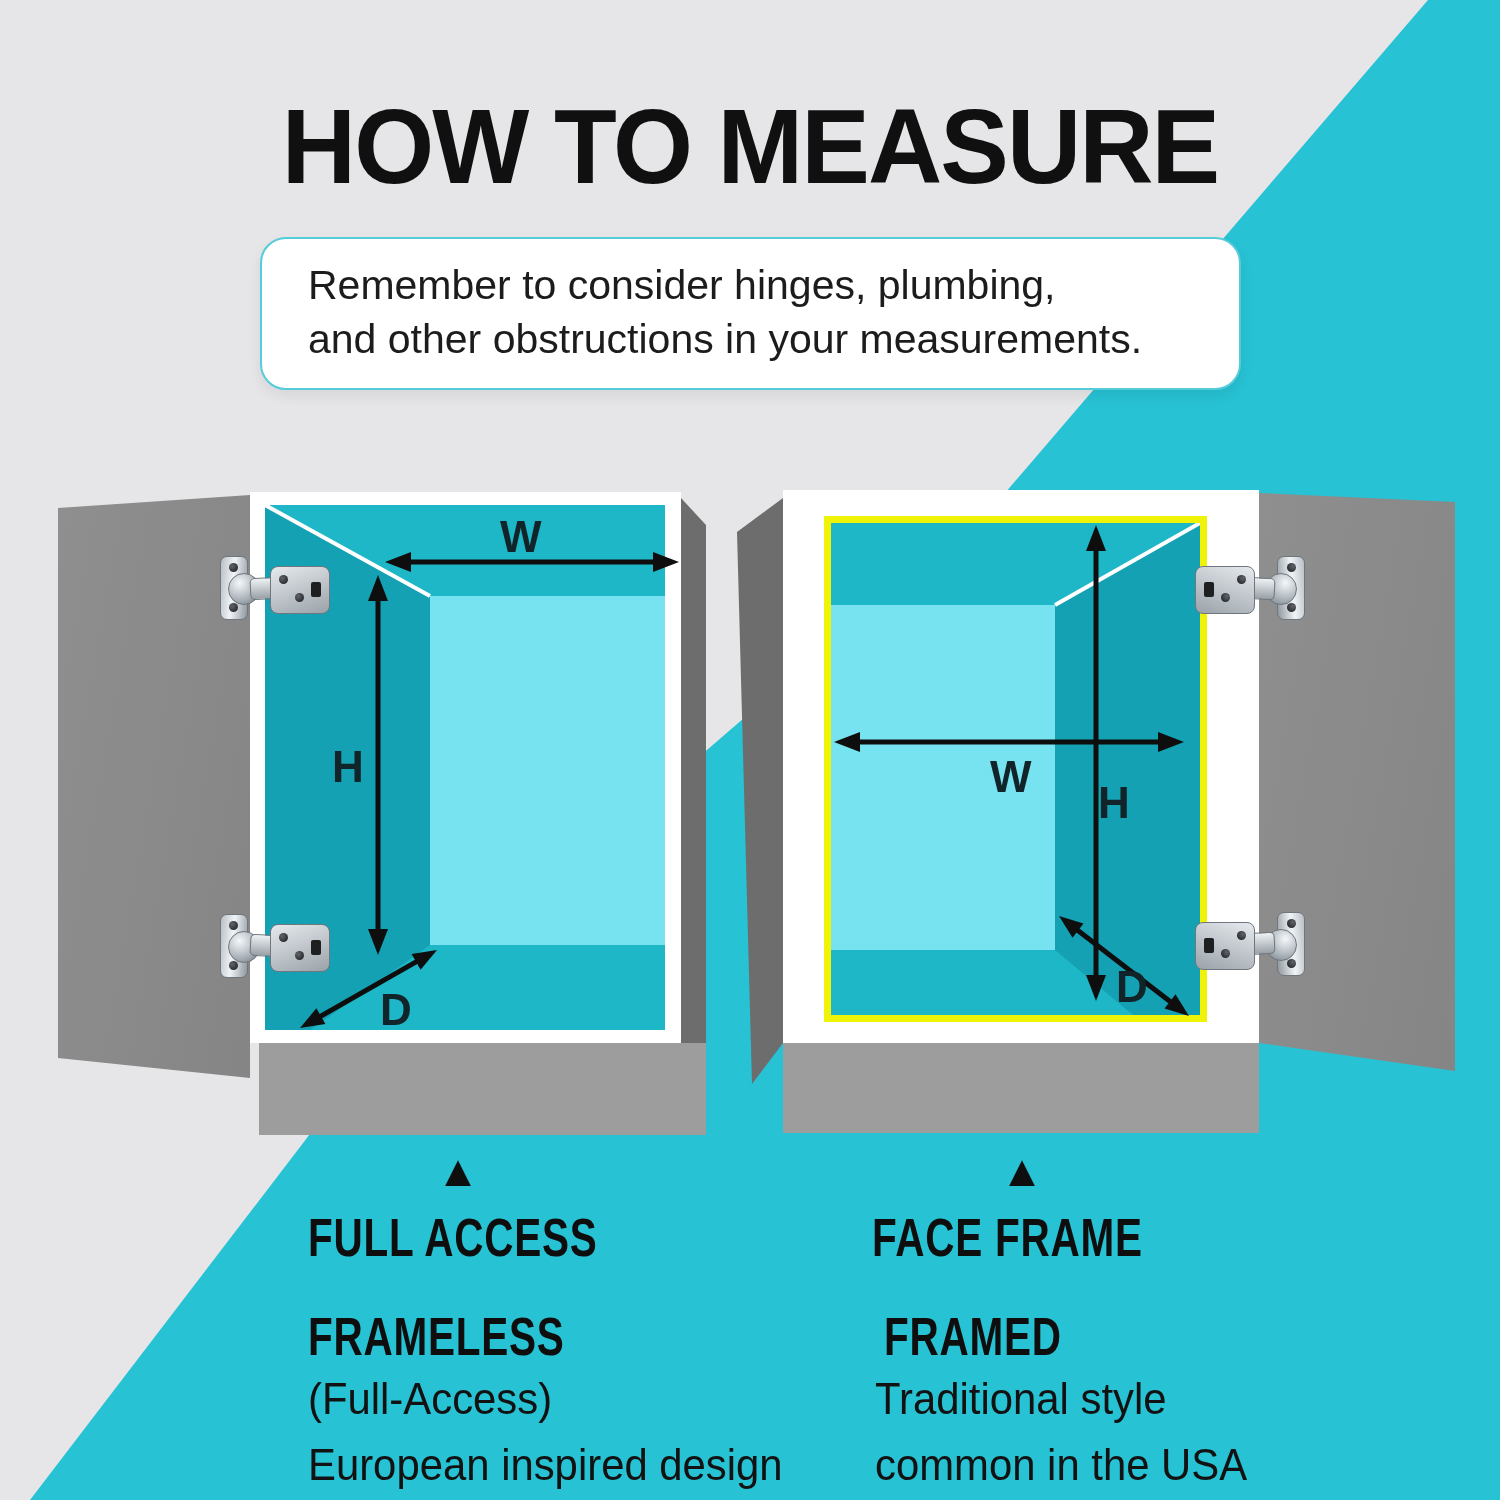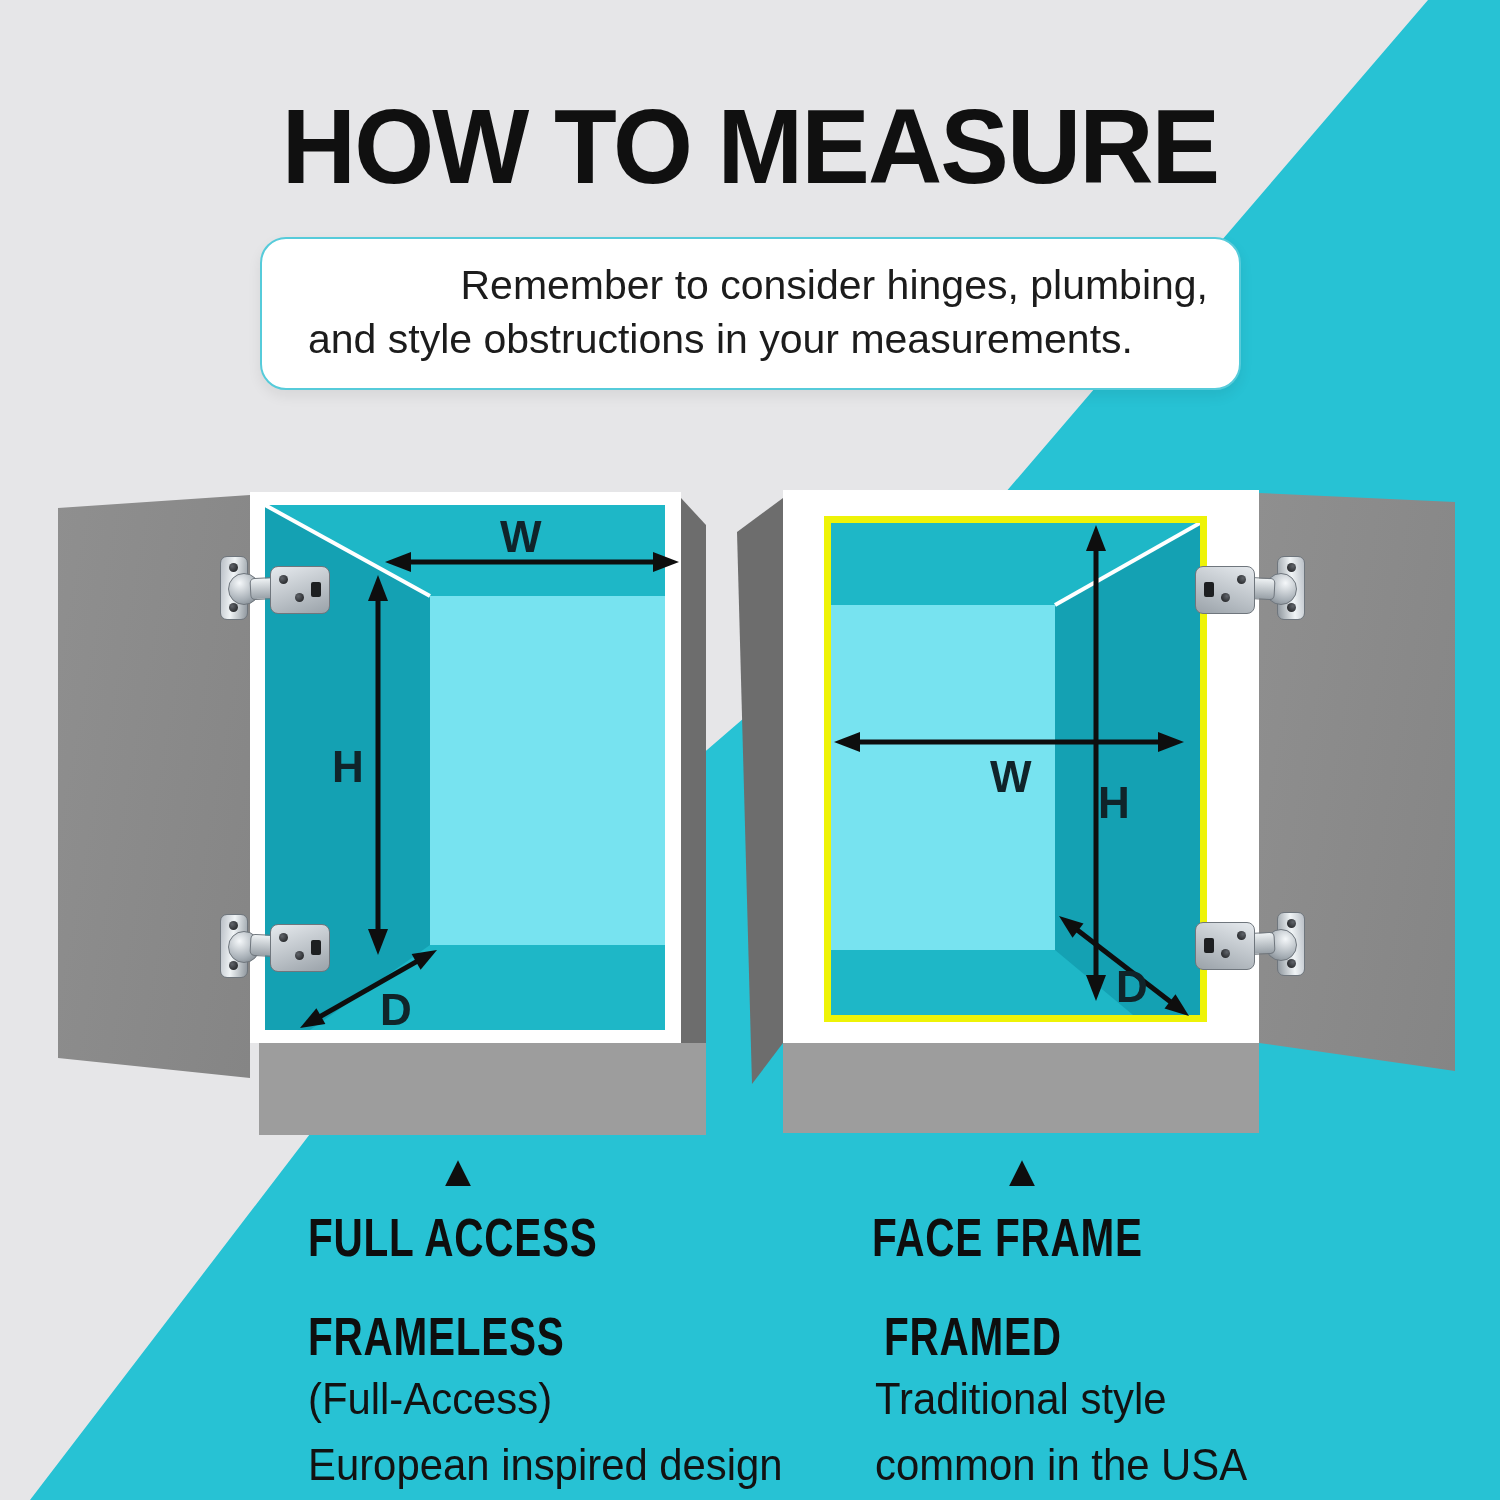--- a/index.html
+++ b/index.html
@@ -11,21 +11,21 @@
   #bg{left:0;top:0;width:1500px;height:1500px;background:#e6e6e8;}
   #cyan-shape{left:0;top:0;width:1500px;height:1500px;background:#27c2d4;
     clip-path:polygon(1428px 0,1500px 0,1500px 1500px,30px 1500px,313px 1130px,680px 1035px,700px 756px,1005px 493px,1113px 367px);}
 
   
   #title{left:0;top:86px;width:1500px;text-align:center;font-size:106px;font-weight:800;
          color:#101010;letter-spacing:-2px;transform:scaleX(.97);transform-origin:50% 50%;white-space:nowrap;}
   #note-box{left:260px;top:237px;width:977px;height:149px;background:#ffffff;border:2px solid #56cbda;
             border-radius:26px;box-shadow:0 6px 14px rgba(0,0,0,.07);}
   .note-line{left:308px;width:900px;font-size:41px;color:#1c1c1c;font-weight:400;white-space:nowrap;}
-  #note-line1{top:262px;text-align:right;}
+  #note-line1{top:262px;}
   #note-line2{top:316px;}
 
   
   .door{background:linear-gradient(100deg,#8f8f8f,#858585);}
   .side-panel{background:#6d6d6d;}
   .front{background:#ffffff;}
   .base{background:#9d9d9d;}
   .opening{overflow:hidden;}
   .interior-mid{left:0;top:0;width:100%;height:100%;background:#1eb7c7;}
   .back-panel{background:#77e3f0;}
@@ -60,21 +60,21 @@
 </head>
 <body>
 
 <div id="bg" class="abs"></div>
 <div id="cyan-shape" class="abs"></div>
 
 <div id="title" class="abs">HOW TO MEASURE</div>
 
 <div id="note-box" class="abs"></div>
 <div id="note-line1" class="abs note-line">Remember to consider hinges, plumbing,</div>
-<div id="note-line2" class="abs note-line">and style obstructions in your measurements.</div>
+<div id="note-line2" class="abs note-line">and other obstructions in your measurements.</div>
 
 <div class="abs door" style="left:58px;top:480px;width:192px;height:598px;
             clip-path:polygon(0 28px,192px 15px,192px 598px,0 578px);"></div>
 
 <div class="abs front" style="left:250px;top:492px;width:431px;height:551px;"></div>
 
 <div class="abs side-panel" style="left:681px;top:492px;width:25px;height:592px;
             clip-path:polygon(0 6px,25px 33px,25px 588px,0 551px);"></div>
 
 <div class="abs base" style="left:259px;top:1043px;width:447px;height:92px;"></div>

